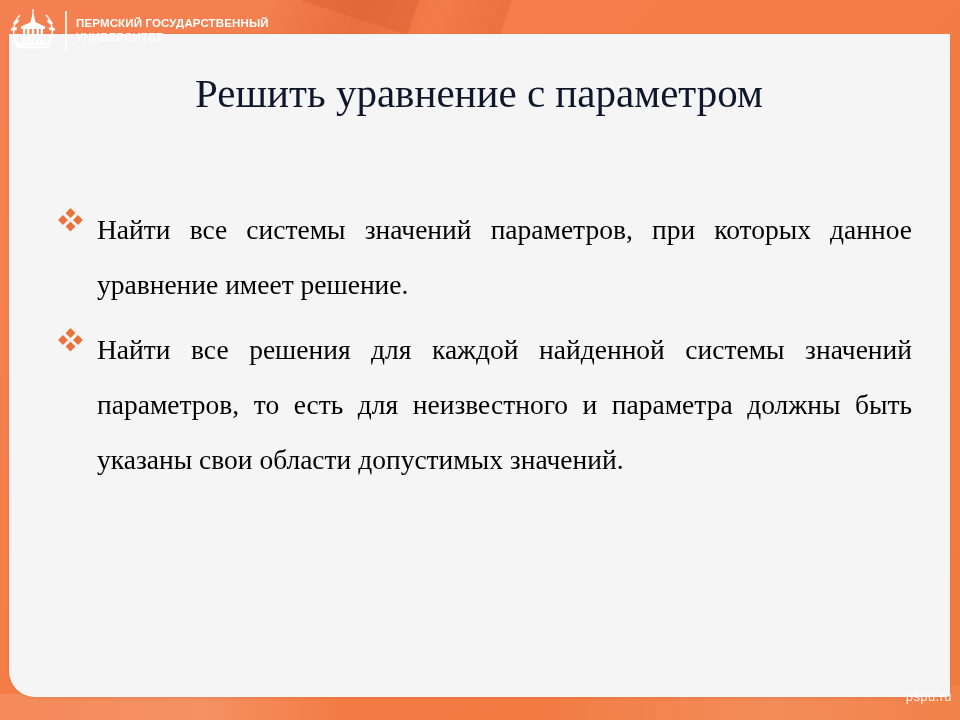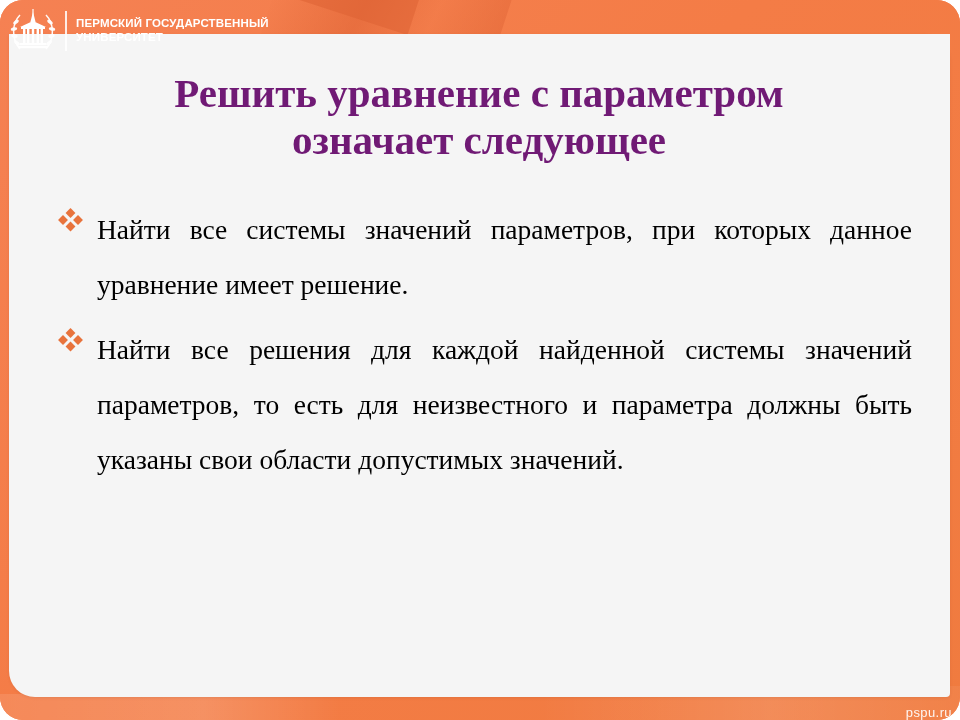--- a/index.html
+++ b/index.html
@@ -7,21 +7,20 @@
     padding: 0;
     background: #ffffff;
   }
   #slide {
     position: relative;
     width: 960px;
     height: 720px;
     overflow: hidden;
     background: #f37a45;
     font-family: "Liberation Serif", "DejaVu Serif", serif;
-    border-radius: 23px;
   }
 
   
   .bg-orange {
     position: absolute;
     left: 0; top: 0;
     width: 960px; height: 720px;
     background: linear-gradient(135deg, #f58153 0%, #f47c46 45%, #f07b3f 100%);
   }
   .bg-fan {
@@ -124,24 +123,24 @@
     width: 941px; height: 663px;
     z-index: 5;
   }
 
   .title {
     position: absolute;
     left: 60px;
     top: 36px;
     width: 820px;
     text-align: center;
-    color: #701a75;
+    color: #0f172a;
     font-size: 41px;
     line-height: 47px;
-    font-weight: bold;
+    font-weight: normal;
   }
 
   .body {
     position: absolute;
     left: 38px;
     top: 168px;
     width: 865px;
   }
   .bullet-row {
     position: relative;
@@ -161,21 +160,21 @@
     line-height: 55px;
     text-align: justify;
     text-justify: inter-word;
     text-align-last: left;
   }
 
   
   .watermark {
     position: absolute;
     right: 8px;
-    bottom: 0;
+    bottom: 16px;
     color: rgba(255,255,255,.92);
     font-family: "Liberation Sans", "DejaVu Sans", sans-serif;
     font-size: 13px;
     letter-spacing: .4px;
     z-index: 8;
   }
 </style>
 </head>
 <body>
 
@@ -231,21 +230,20 @@
     <div class="logo-text">
       <div>ПЕРМСКИЙ ГОСУДАРСТВЕННЫЙ</div>
       <div>УНИВЕРСИТЕТ</div>
     </div>
   </div>
 
   <div class="content">
 
     <div class="title">
       <div>Решить уравнение с параметром</div>
-      <div>означает следующее</div>
     </div>
 
     <div class="body">
 
       <div class="bullet-row">
         <span class="bullet-marker">
           <svg width="26" height="26" viewBox="0 0 26 26" aria-hidden="true">
             <g fill="#e8733c">
               <rect x="10" y="1.5" width="7" height="7" transform="rotate(45 13.5 5)"></rect>
               <rect x="2.5" y="8.5" width="7" height="7" transform="rotate(45 6 12)"></rect>

